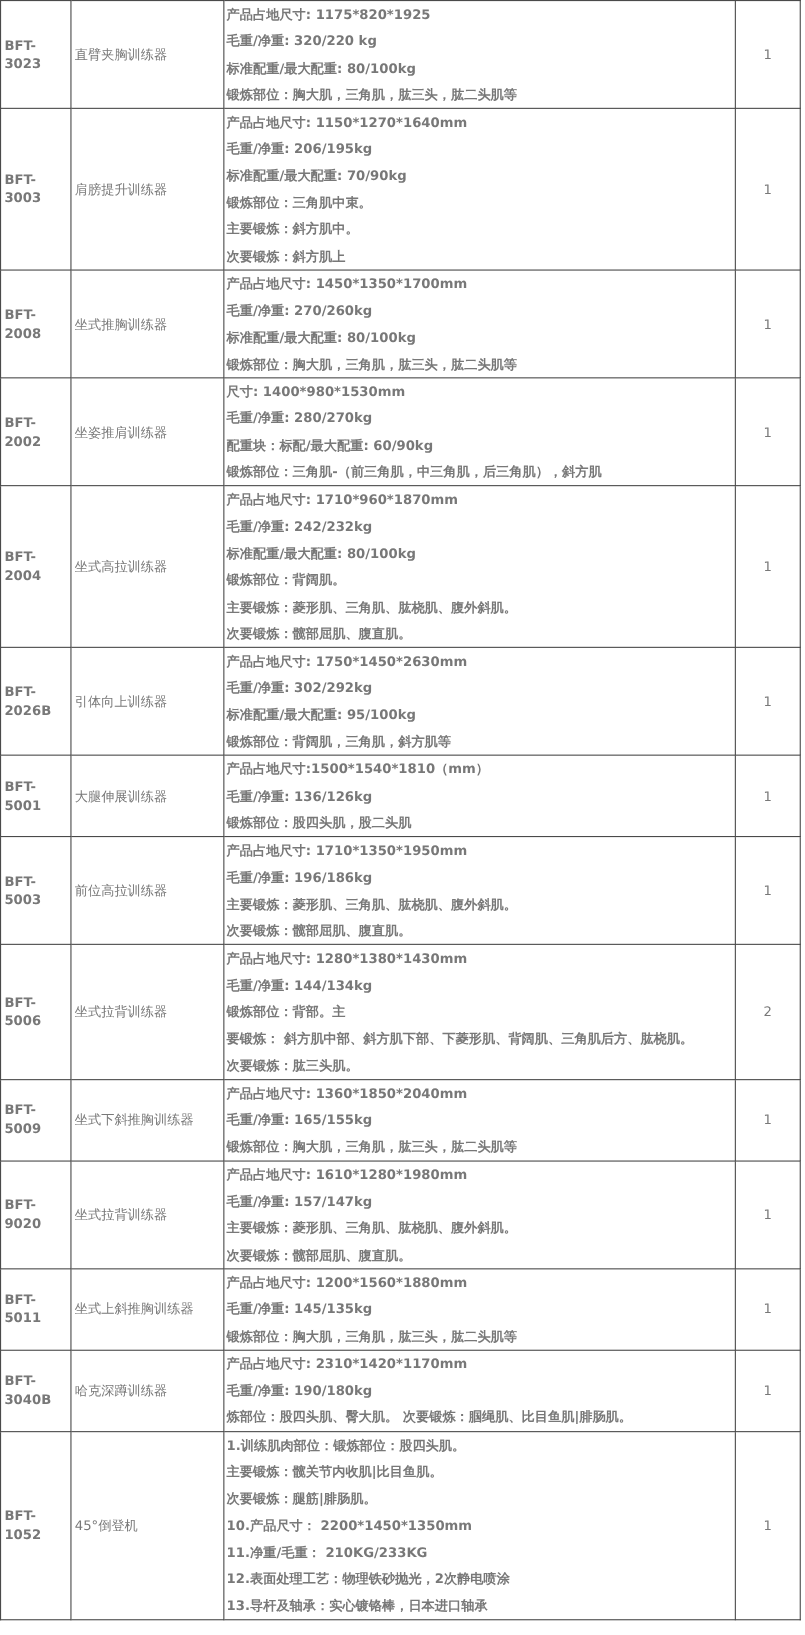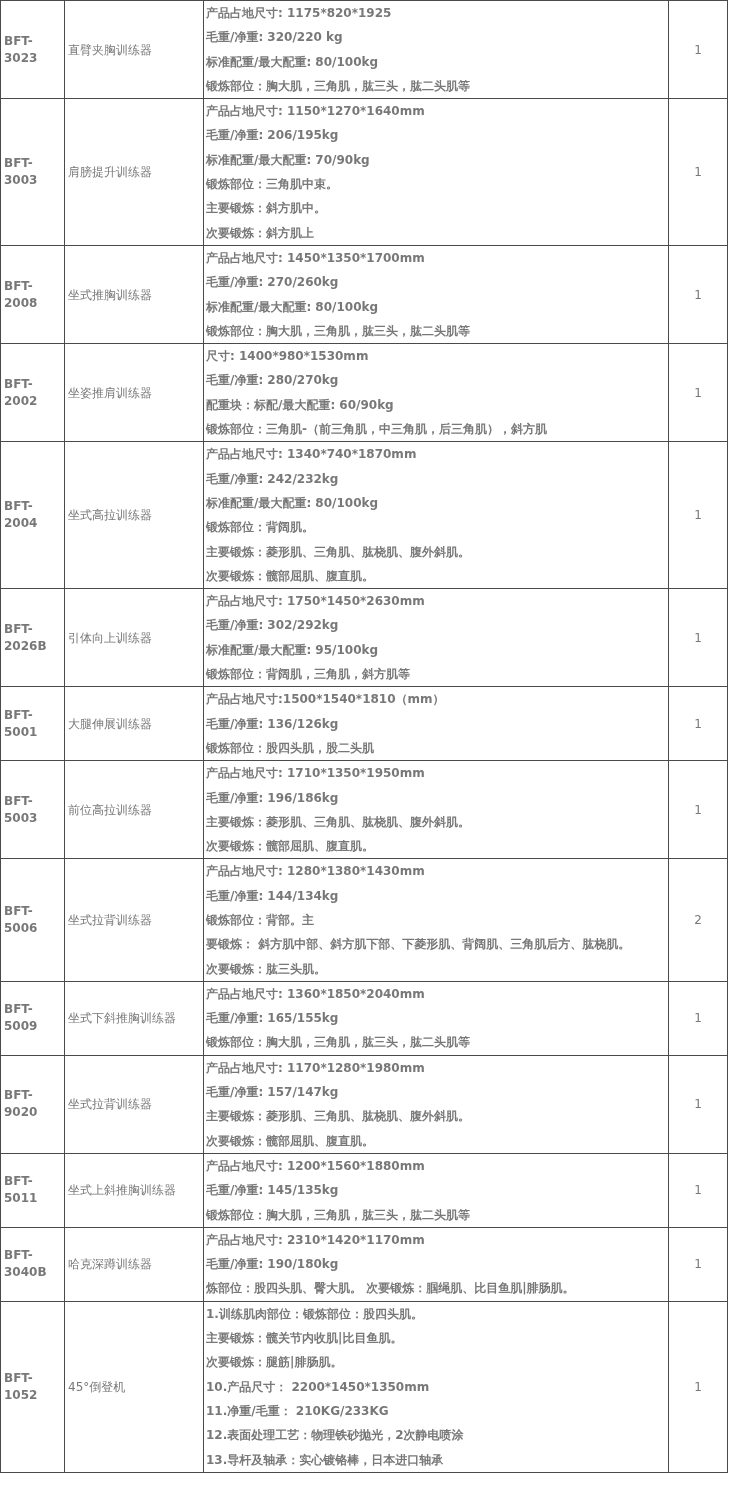--- a/index.html
+++ b/index.html
@@ -111,21 +111,21 @@
           <div class="spec-line">配重块：标配/最大配重: 60/90kg</div>
           <div class="spec-line">锻炼部位：三角肌-（前三角肌，中三角肌，后三角肌），斜方肌</div>
         </td>
     <td class="qty-cell">1</td>
   </tr>
 
   <tr>
     <td class="model-cell">BFT-2004</td>
     <td class="name-cell">坐式高拉训练器</td>
     <td class="spec-cell">
-          <div class="spec-line">产品占地尺寸: 1340*740*1870mm</div>
+          <div class="spec-line">产品占地尺寸: 1710*960*1870mm</div>
           <div class="spec-line">毛重/净重: 242/232kg</div>
           <div class="spec-line">标准配重/最大配重: 80/100kg</div>
           <div class="spec-line">锻炼部位：背阔肌。</div>
           <div class="spec-line">主要锻炼：菱形肌、三角肌、肱桡肌、腹外斜肌。</div>
           <div class="spec-line">次要锻炼：髋部屈肌、腹直肌。</div>
         </td>
     <td class="qty-cell">1</td>
   </tr>
 
   <tr>
@@ -184,21 +184,21 @@
           <div class="spec-line">毛重/净重: 165/155kg</div>
           <div class="spec-line">锻炼部位：胸大肌，三角肌，肱三头，肱二头肌等</div>
         </td>
     <td class="qty-cell">1</td>
   </tr>
 
   <tr>
     <td class="model-cell">BFT-9020</td>
     <td class="name-cell">坐式拉背训练器</td>
     <td class="spec-cell">
-          <div class="spec-line">产品占地尺寸: 1170*1280*1980mm</div>
+          <div class="spec-line">产品占地尺寸: 1610*1280*1980mm</div>
           <div class="spec-line">毛重/净重: 157/147kg</div>
           <div class="spec-line">主要锻炼：菱形肌、三角肌、肱桡肌、腹外斜肌。</div>
           <div class="spec-line">次要锻炼：髋部屈肌、腹直肌。</div>
         </td>
     <td class="qty-cell">1</td>
   </tr>
 
   <tr>
     <td class="model-cell">BFT-5011</td>
     <td class="name-cell">坐式上斜推胸训练器</td>

